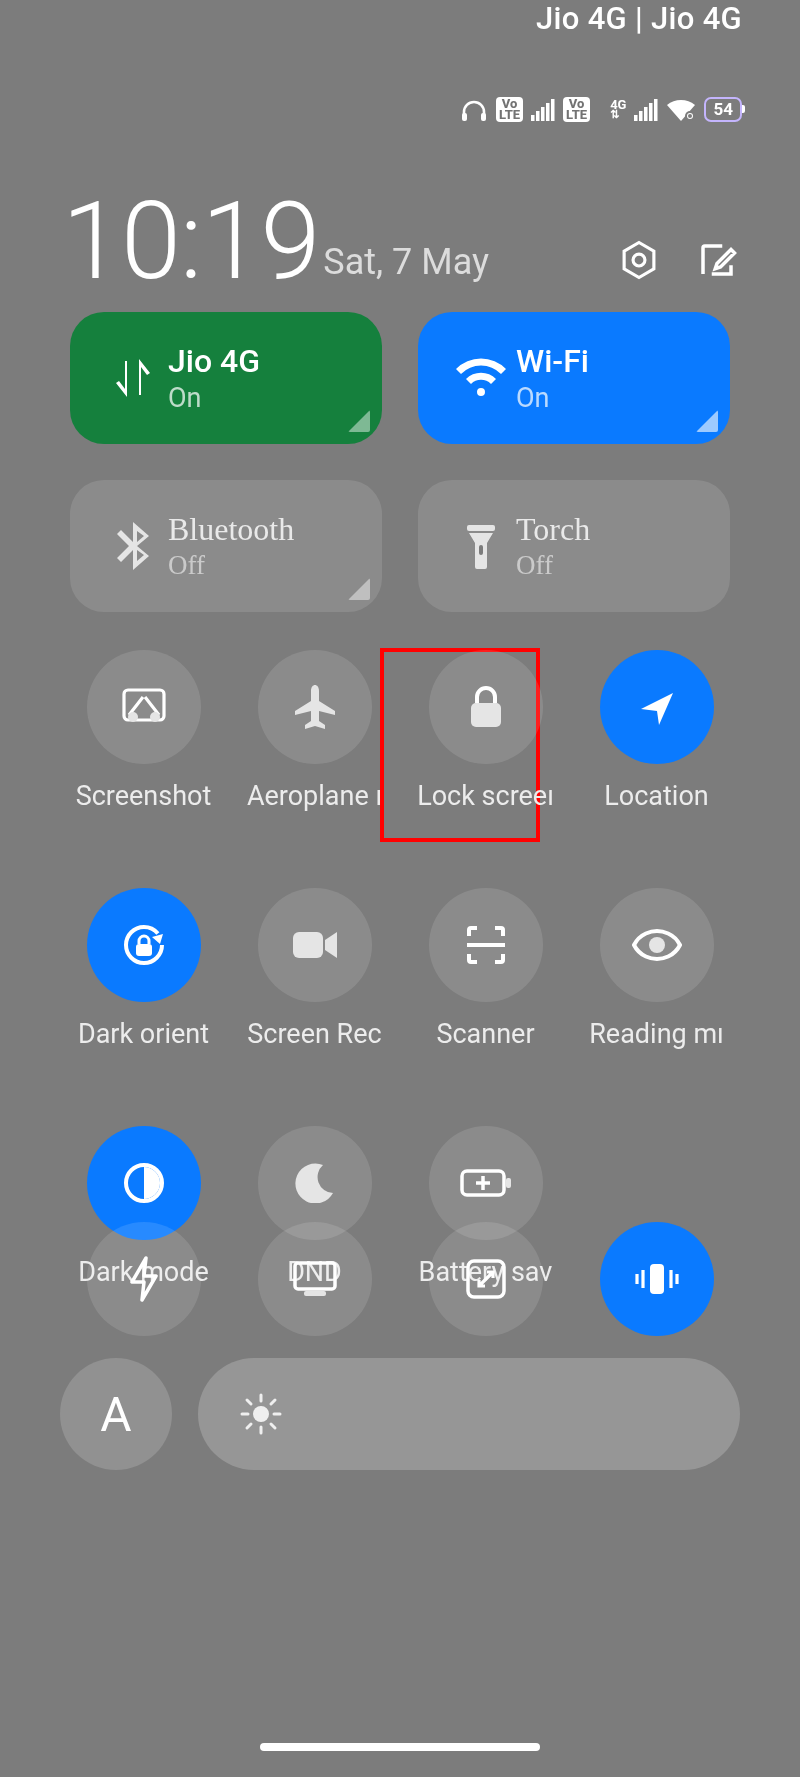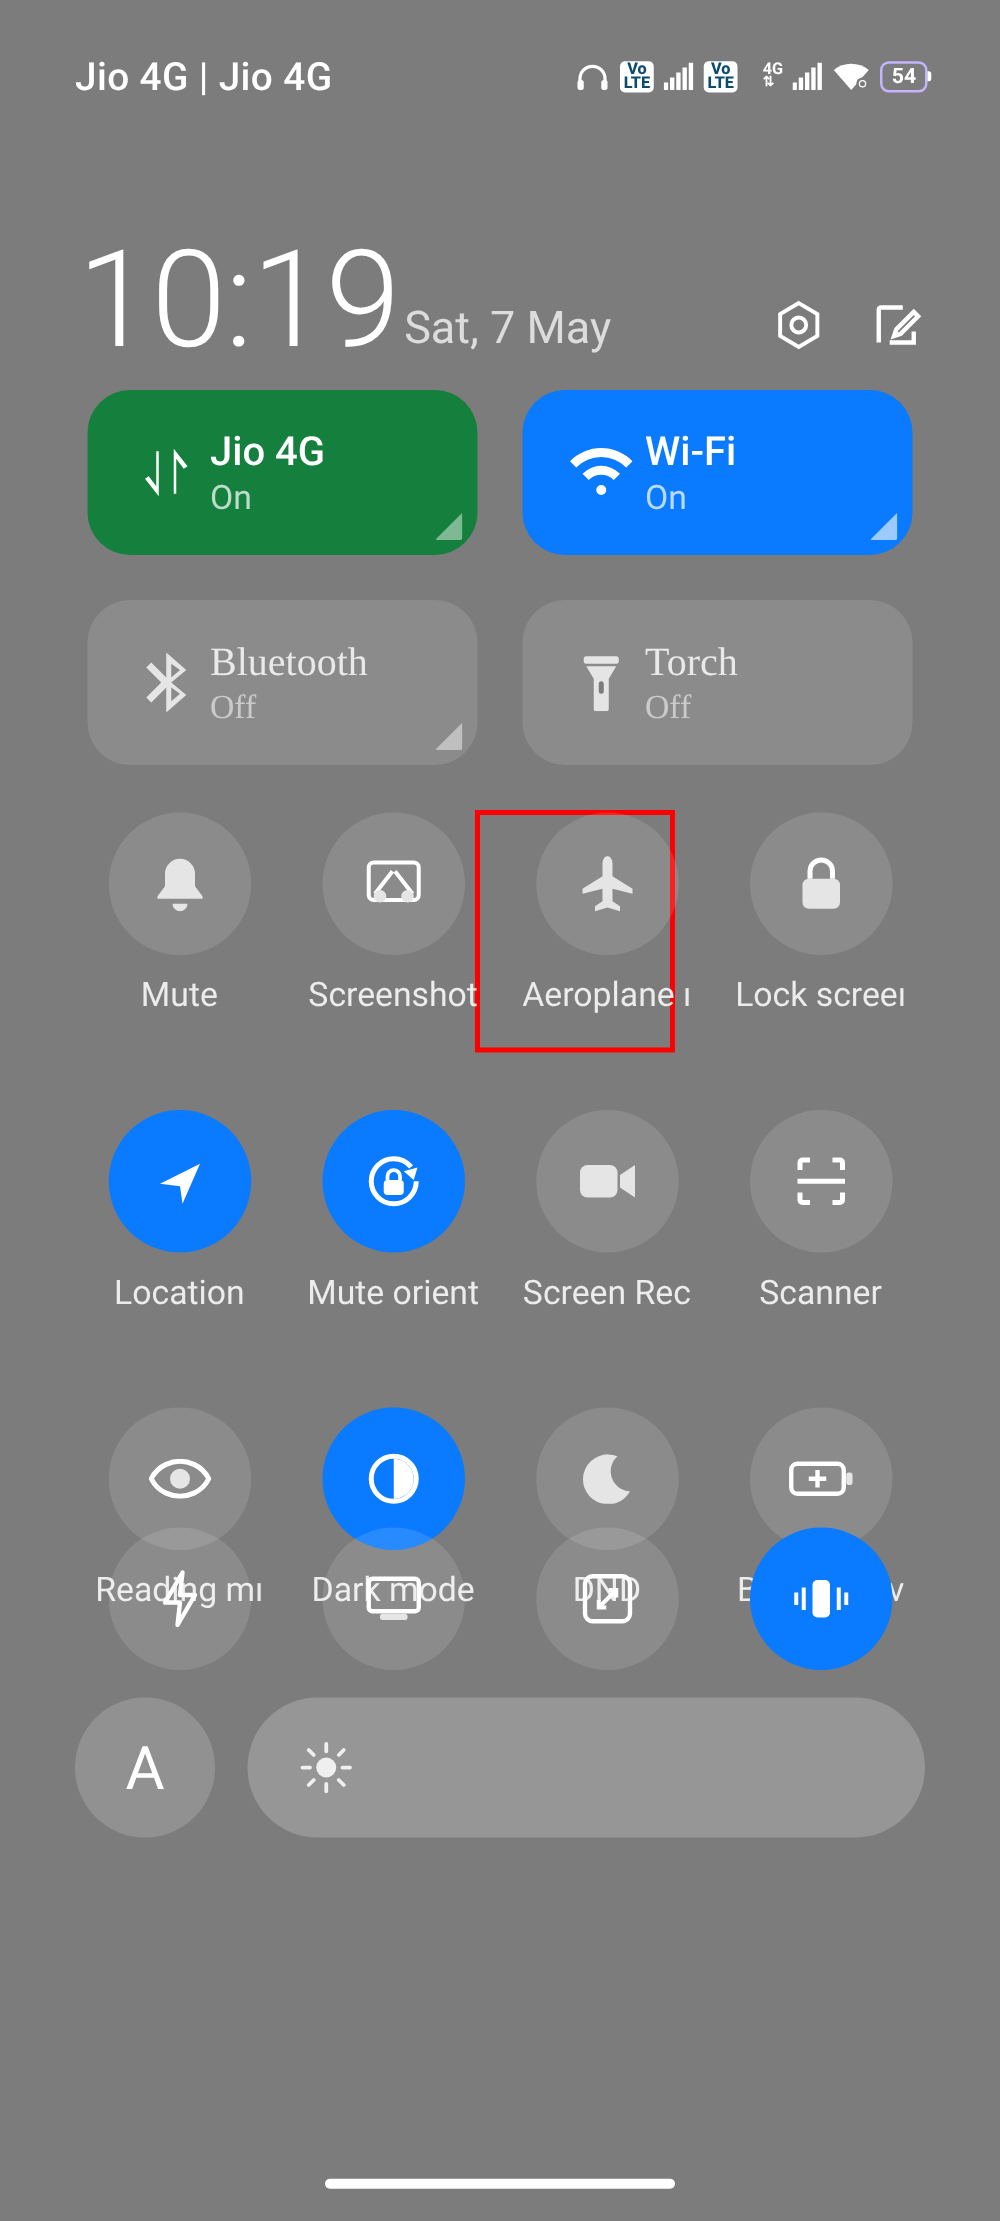--- a/index.html
+++ b/index.html
@@ -1,24 +1,24 @@
 <!DOCTYPE html>
 <html><head>
 <meta charset="utf-8">
 <style>
   * { margin: 0; padding: 0; box-sizing: border-box; -webkit-font-smoothing: antialiased; }
   html, body { width: 800px; height: 1777px; overflow: hidden; font-family: -apple-system, Roboto, "Helvetica Neue", Arial, sans-serif; }
   body { background:#7c7c7c; color: #ffffff; position: relative; }
 
   
-  .status-bar { position:absolute; top:0; left:0; right:0; height:140px; display:flex; align-items:center; justify-content:space-between; padding:0 58px 18px 60px; }
+  .status-bar { position:absolute; top:0; left:0; right:0; height:140px; display:flex; align-items:flex-end; justify-content:space-between; padding:0 58px 18px 60px;flex-direction:column; }
   .status-left { font-size:31px; font-weight:500; letter-spacing:0.3px; }
   .status-right { display:flex; align-items:center; gap:8px; }
   .status-right svg { display:block; }
-  .volte-chip { background:#fff; color:#0c4a6e; font-size:13px; font-weight:800; border-radius:4px; padding:1px 3px 2px 3px; line-height:11px; text-align:center; }
+  .volte-chip { background:#fff; color:#737373; font-size:13px; font-weight:800; border-radius:4px; padding:1px 3px 2px 3px; line-height:11px; text-align:center; }
   .fourg-chip { display:flex; flex-direction:column; font-size:13px; font-weight:700; line-height:10px; color:#fff; margin-left:12px; }
   .battery { border:2px solid #c4b5fd; border-radius:7px; padding:2px 7px; font-size:17px; font-weight:700; line-height:1; color:#fff; position:relative; }
   .battery::after { content:""; position:absolute; right:-5px; top:6px; width:3px; height:8px; background:#fff; border-radius:0 2px 2px 0; }
 
   
   .header { position:absolute; top:155px; left:62px; right:62px; height:140px; display:flex; align-items:flex-end; justify-content:space-between; }
   .clock-group { display:flex; align-items:flex-end; gap:4px; }
   .clock-time { font-size:108px; font-weight:300; line-height:1; letter-spacing:-1px; color:#fff; }
   .clock-date { font-size:36px; font-weight:400; color:#dcdcdc; margin-bottom:12px; }
   .header-actions { display:flex; align-items:flex-end; gap:36px; margin-bottom:14px; }
@@ -175,28 +175,20 @@
       <div class="tile-title">Torch</div>
       <div class="tile-sub">Off</div>
     </div>
   </div>
 </div>
 
 <div class="highlight" style="left:380px; top:648px; width:160px; height:194px;"></div>
 
 <div class="toggle-grid">
 
-  <div class="toggle">
-    <div class="toggle-circle">
-        <svg width="44" height="48" viewBox="0 0 44 48">
-          <path class="icon-dim" d="M22 4a12 12 0 0 0-12 12v10l-6 8v2h36v-2l-6-8V16A12 12 0 0 0 22 4zm-6 36a6 6 0 0 0 12 0z"></path>
-        </svg>
-      </div>
-    <div class="toggle-label">Mute</div>
-  </div>
 
   <div class="toggle">
     <div class="toggle-circle">
         <svg width="46" height="40" viewBox="0 0 46 40">
           <rect class="stroke-white" stroke-width="3.2" x="3" y="3" width="40" height="30" rx="4"></rect>
           <path class="stroke-white" stroke-width="3.2" d="m8 28 14-18M38 28 24 10"></path>
           <circle class="icon-dim" cx="12" cy="30" r="5"></circle>
           <circle class="icon-dim" cx="34" cy="30" r="5"></circle>
         </svg>
       </div>
@@ -233,21 +225,21 @@
 
   <div class="toggle">
     <div class="toggle-circle on">
         <svg width="50" height="50" viewBox="0 0 50 50">
           <circle class="stroke-white" stroke-width="4" cx="25" cy="25" r="18" stroke-dasharray="100 20"></circle>
           <path class="icon-white" d="m44 14-3 10-8-7z"></path>
           <path class="stroke-white" stroke-width="3" d="M20 24v-3a5 5 0 0 1 10 0v3"></path>
           <rect class="icon-white" x="17" y="24" width="16" height="12" rx="3"></rect>
         </svg>
       </div>
-    <div class="toggle-label">Mute orient</div>
+    <div class="toggle-label">Dark orient</div>
   </div>
 
   <div class="toggle">
     <div class="toggle-circle">
         <svg width="48" height="34" viewBox="0 0 48 34">
           <rect class="icon-dim" x="2" y="4" width="30" height="26" rx="6"></rect>
           <path class="icon-dim" d="M34 12 46 4v26l-12-8z"></path>
         </svg>
       </div>
     <div class="toggle-label">Screen Rec</div>

